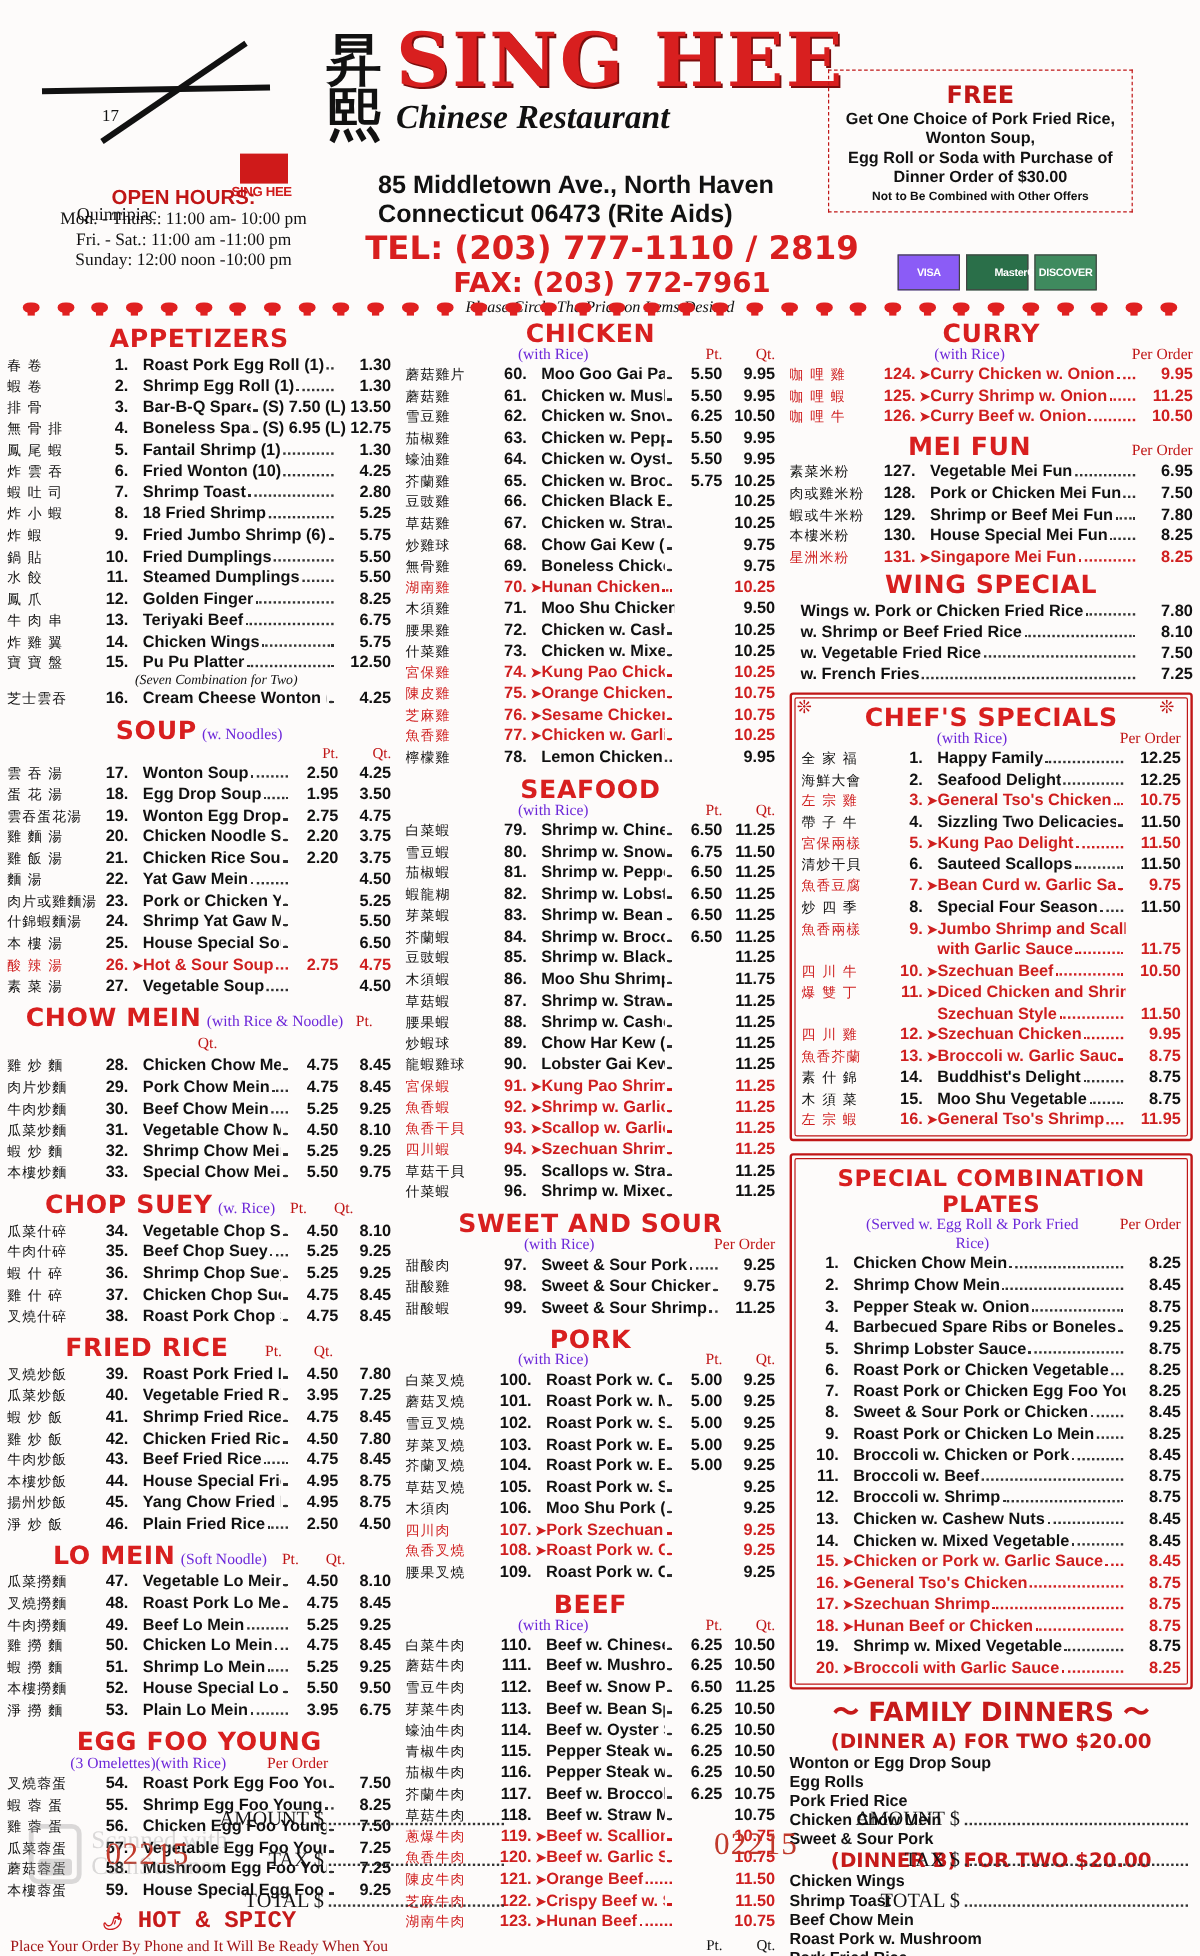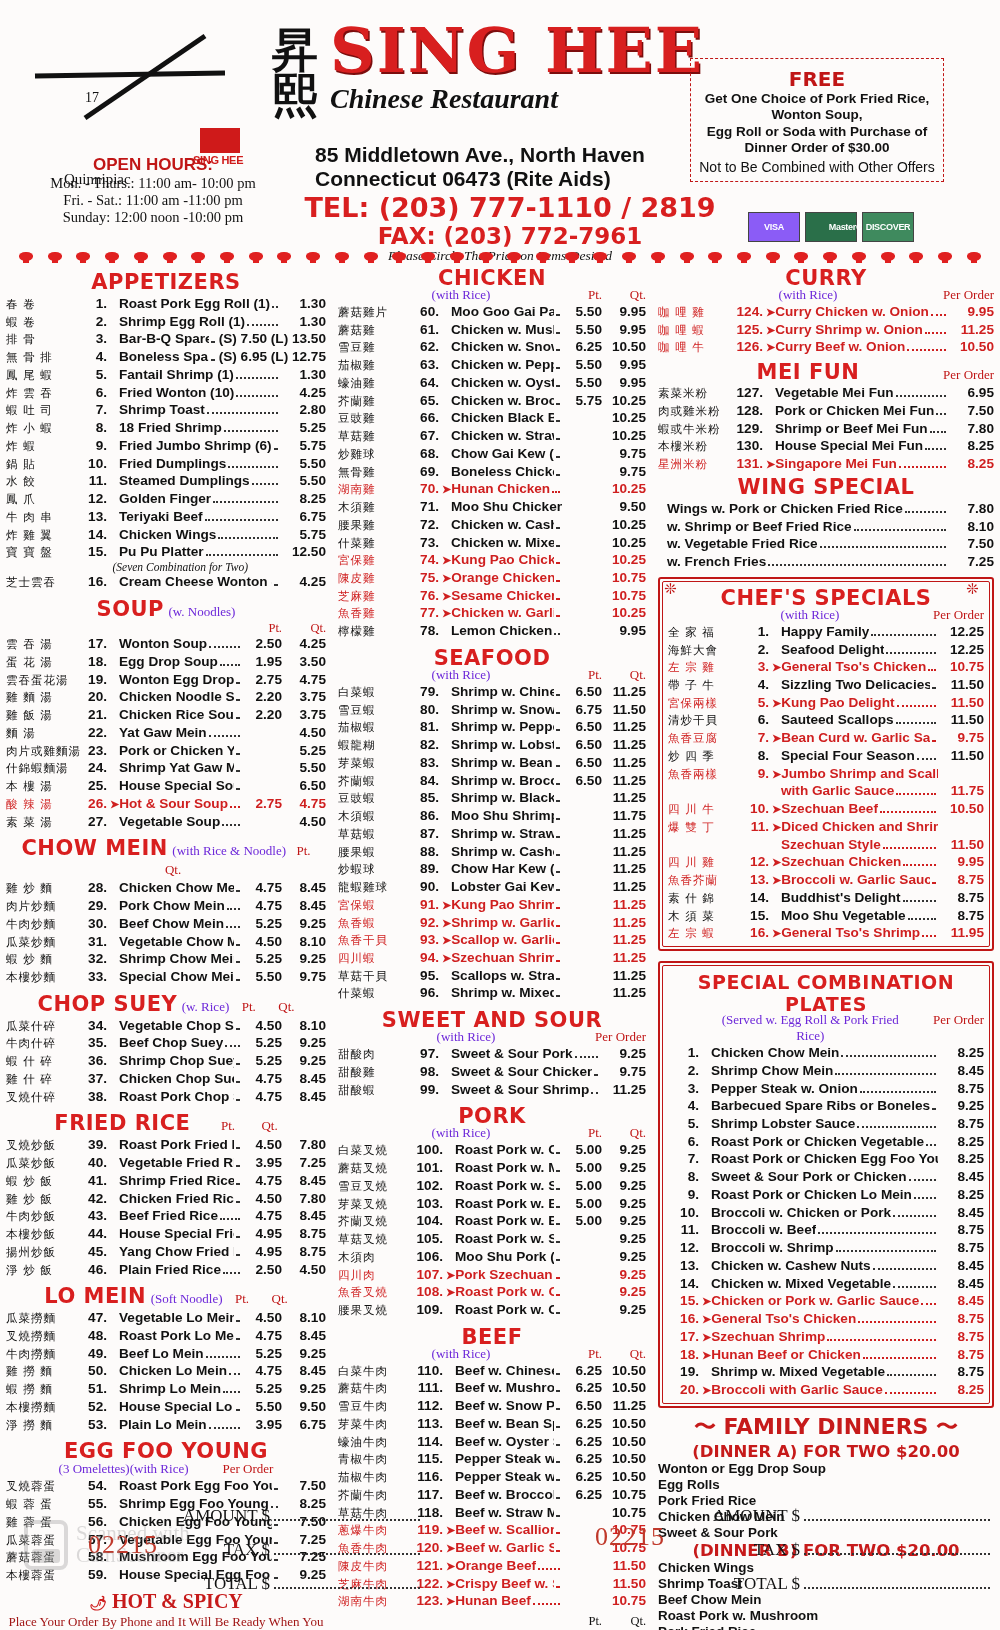--- a/index.html
+++ b/index.html
@@ -38,21 +38,21 @@
           line-height:1.15; }
   .tel { position:absolute; left:300px; top:192px; width:420px; text-align:center; color:#d81f1f;
          font-weight:bold; font-family:"DejaVu Sans",sans-serif; }
   .tel .a { font-size:27px; letter-spacing:0px; }
   .tel .b { font-size:23px; }
 
   .coupon { position:absolute; right:56px; top:58px; width:254px; padding:8px 6px 6px;
             text-align:center; border:1.5px dashed #c01616; }
   .coupon .free { color:#c01616; font-weight:bold; font-size:20px; font-family:"DejaVu Sans",sans-serif; }
   .coupon .l { font-weight:bold; font-size:13.5px; line-height:1.22; }
-  .coupon .fine { font-size:14px; font-weight:normal; margin-top:2px; }
+  .coupon .fine { font-size:10px; font-weight:bold; margin-top:2px; }
   .cards { position:absolute; right:86px; top:212px; display:flex; gap:5px; }
   .card { width:52px; height:30px; border:1.5px solid #444; display:flex; align-items:center;
           justify-content:center; font-size:9px; font-weight:bold; color:#fff; letter-spacing:-.3px;}
   .card.v { background:#8b5cf6; }
   .card.m { background:#2a6f49;padding-left:42px; }
   .card.d { background:#3f8a5e; }
 
   .circle-note { position:absolute; left:355px; top:248px; width:290px; text-align:center;
                  font-family:"Liberation Serif",serif; font-style:italic; font-size:13.5px; }
 
@@ -103,21 +103,21 @@
           border-radius:3px; }
   .fbox.inner:after { content:""; position:absolute; inset:2px; border:1px solid #c01616;
                       pointer-events:none; border-radius:2px; }
   .corner { position:absolute; width:22px; height:18px; color:#c01616; font-size:15px;
             font-family:"DejaVu Sans",sans-serif; line-height:1; }
   .corner.tl { left:4px; top:3px; }
   .corner.tr { right:4px; top:3px; }
 
   
   .hotspicy { text-align:center; margin-top:6px; }
-  .hotspicy .t { color:#c61a1a; font-weight:bold; font-size:20px; font-family:Liberation Serif, serif;text-align:center; }
+  .hotspicy .t { color:#c61a1a; font-weight:bold; font-size:20px; font-family:Liberation Mono, monospace;text-align:center; }
   .hotspicy .s { font-family:"Liberation Serif",serif; font-size:13px; color:#a11616; margin-top:1px;}
 
   
   .fd-title { text-align:center; color:#c61a1a; font-weight:bold; font-size:22px;
               font-family:"DejaVu Sans",sans-serif; margin-top:4px;}
   .fd-sub { text-align:center; color:#c61a1a; font-weight:bold; font-size:16.5px;
             font-family:"DejaVu Sans",sans-serif; }
   .fd-grid { display:flex; font-size:13.4px; font-weight:bold; line-height:1.2;flex-direction:column; }
   .fd-grid div { width:50%; }
 

